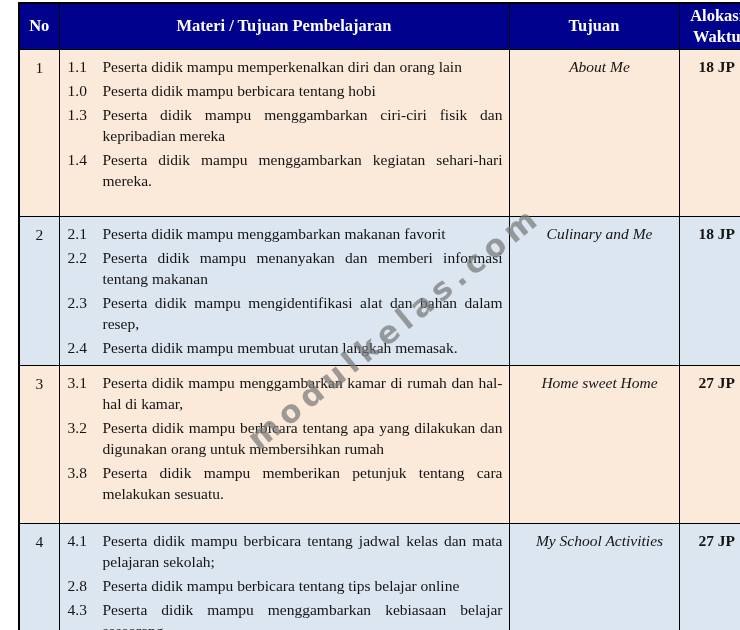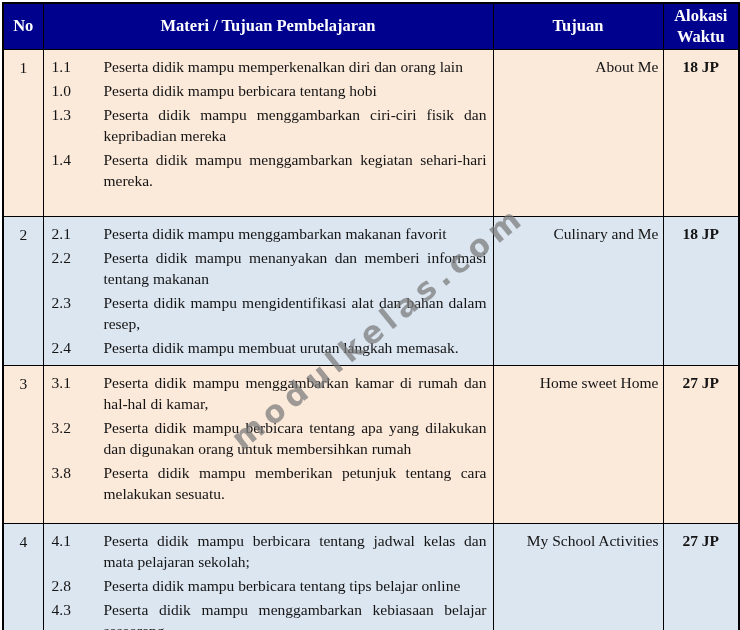--- a/index.html
+++ b/index.html
@@ -8,20 +8,21 @@
     background: #ffffff;
     width: 740px;
     height: 630px;
     overflow: hidden;
     font-family: "Liberation Serif", "DejaVu Serif", serif;
   }
   .page {
     position: relative;
     width: 640px;
     height: 630px;
+    margin-left: 16px;
   }
   table.schedule {
     position: absolute;
     left: 2px;
     top: 2px;
     width: 736px;
     border-collapse: collapse;
     table-layout: fixed;
   }
   table.schedule, table.schedule th, table.schedule td {
@@ -56,31 +57,32 @@
   td.col-no {
     text-align: center;
     padding-top: 7px;
   }
   td.col-obj {
     padding: 6px 6px 4px 8px;
   }
   .obj-item {
     display: grid;
     grid-template-columns: 33px 1fr;
-    column-gap: 19px;
+    column-gap: 2px;
     margin-bottom: 3px;
   }
   .obj-num { text-align: left; }
   .obj-text {
     text-align: justify;
     text-justify: inter-word;
   }
   td.col-materi {
     padding: 6px 4px 4px 15px;
-    text-align: right;
+    text-align: center;
+    font-style: italic;
   }
   td.col-alokasi {
     padding-top: 6px;
     text-align: center;
     font-weight: bold;
   }
   .watermark {
     position: absolute;
     left: 378px;
     top: 327px;

